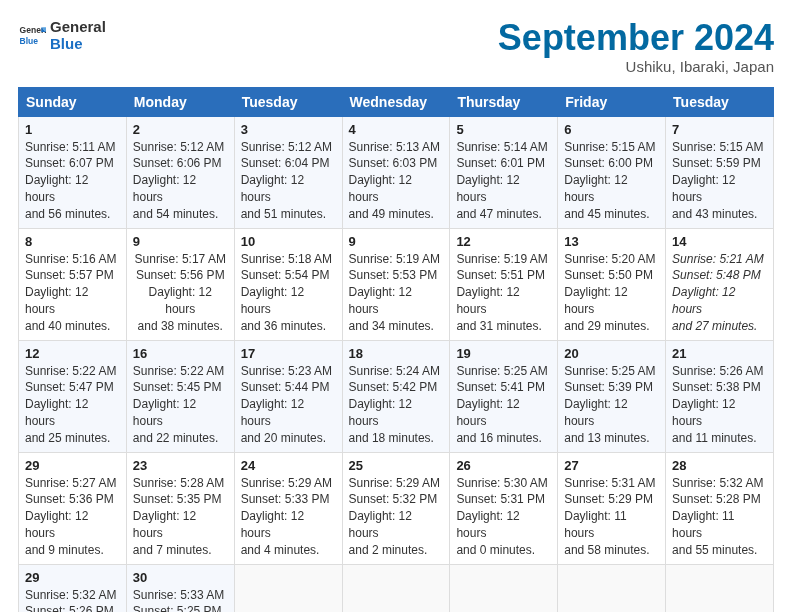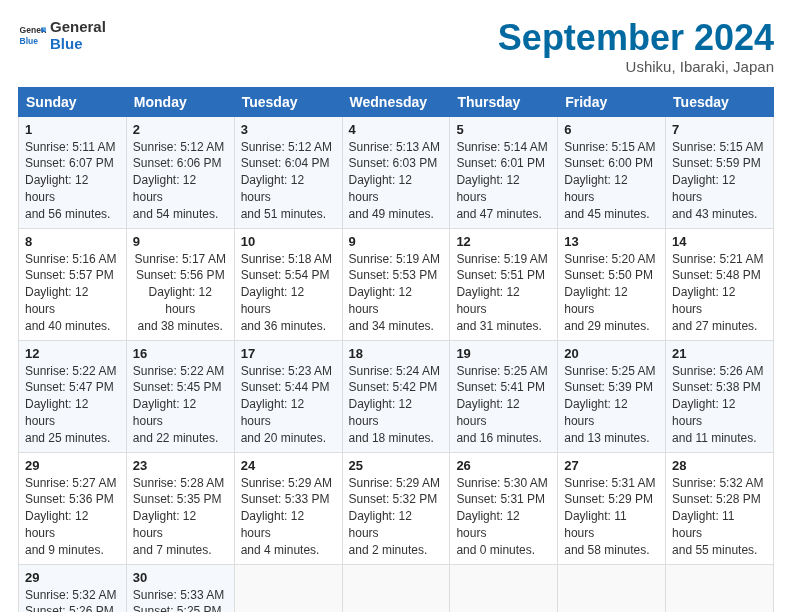--- a/index.html
+++ b/index.html
@@ -212,21 +212,21 @@
           </td>
           <td>
             <span class="day-num">13</span>
             <div class="cell-text" style="white-space: pre-line;">Sunrise: 5:20 AM
 Sunset: 5:50 PM
 Daylight: 12 hours
 and 29 minutes.</div>
           </td>
           <td>
             <span class="day-num">14</span>
-            <div class="cell-text" style="white-space: pre-line;">Sunrise: 5:21 AM
+            <div class="cell-text" style="white-space: pre-line; font-style: italic;">Sunrise: 5:21 AM
 Sunset: 5:48 PM
 Daylight: 12 hours
 and 27 minutes.</div>
           </td>
         </tr>
         <tr>
           <td>
             <span class="day-num">12</span>
             <div class="cell-text" style="white-space: pre-line;">Sunrise: 5:22 AM
 Sunset: 5:47 PM

